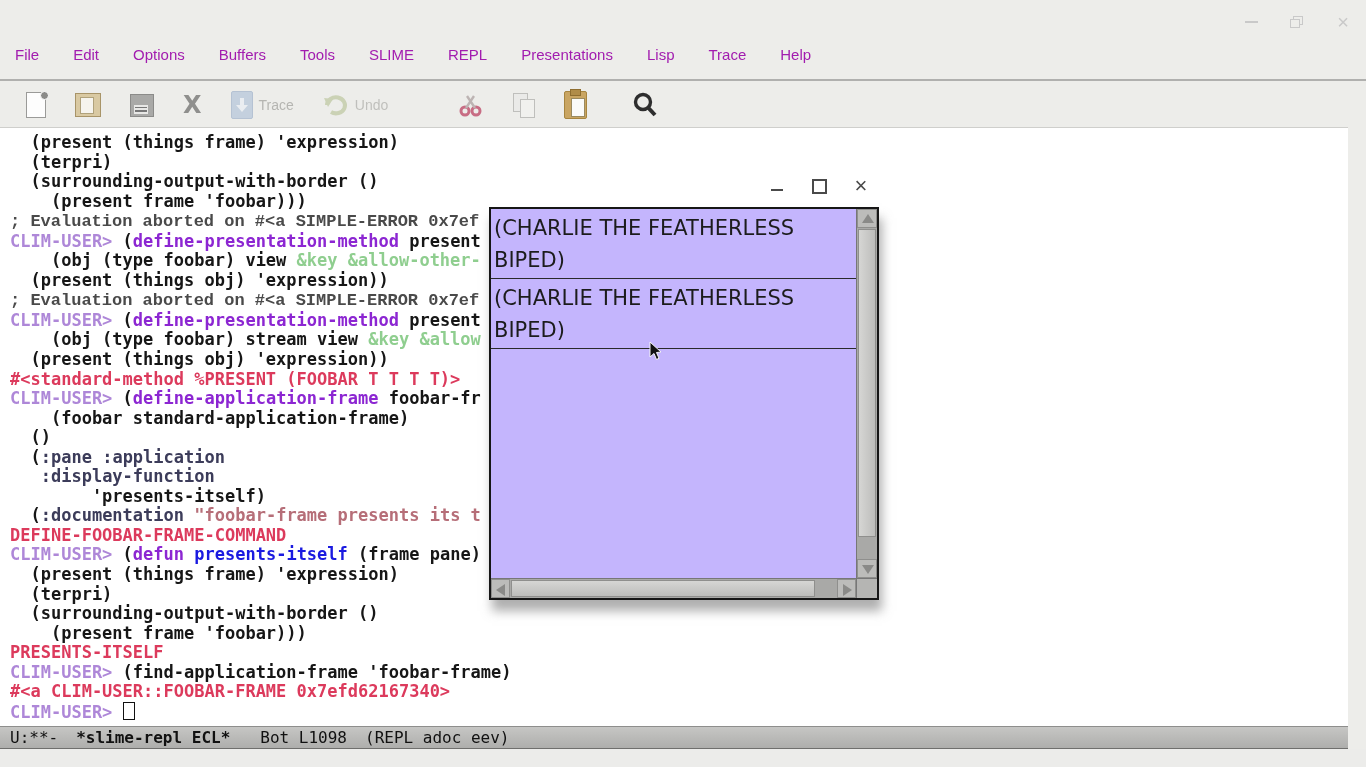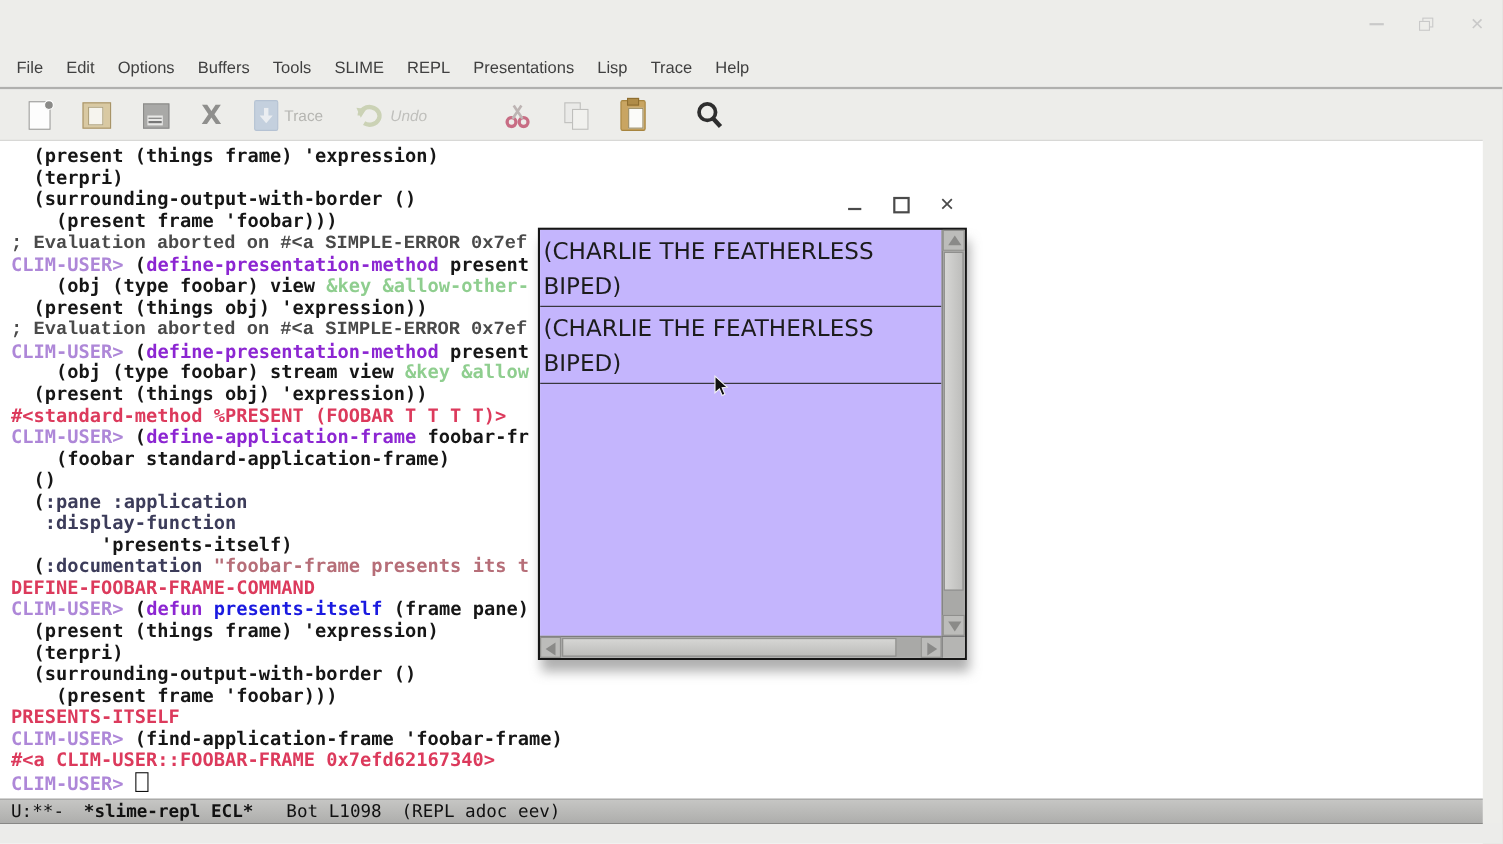--- a/index.html
+++ b/index.html
@@ -12,23 +12,23 @@
   #win-controls{position:absolute;top:12px;right:14px;display:flex;gap:28px;align-items:center;height:20px;}
   .wc{color:#c9c9c9;display:flex;align-items:center;justify-content:center;width:18px;height:18px;cursor:default;}
   .wc-min-bar{display:inline-block;width:13px;height:2px;background:#c9c9c9;}
   .wc-restore{position:relative;width:14px;height:12px;}
   .wc-restore .sq1{position:absolute;left:3px;top:0;width:8px;height:7px;border:1.5px solid #c9c9c9;}
   .wc-restore .sq2{position:absolute;left:0;top:3px;width:8px;height:7px;border:1.5px solid #c9c9c9;background:#ededea;}
   .wc-close-x{font-size:20px;line-height:16px;color:#c9c9c9;font-weight:400;}
   
   #menubar{
     position:absolute;top:44px;left:0;width:100%;height:37px;
-    display:flex;align-items:center;padding-left:14px;gap:19px;
+    display:flex;padding-left:14px;gap:32px;
     border-bottom:2px solid #b0b0ae;box-sizing:border-box;
-    font-size:15px;color:#404040;
+    font-size:15px;color:#a21caf;
   }
   .menu-item{cursor:default;padding:2px 1px;}
   
   #toolbar{
     position:absolute;top:83px;left:0;width:100%;height:44px;
     display:flex;align-items:center;padding-left:26px;box-sizing:border-box;
     background:#ededea;
   }
   .tb-btn{display:flex;align-items:center;gap:6px;margin-right:29px;height:30px;}
   .tb-label{font-size:14px;color:#a8a8a4;}
@@ -36,21 +36,21 @@
   .ic-page{position:relative;width:18px;height:24px;background:#fdfdfd;border:1px solid #9a9a98;}
   .ic-page .dot{position:absolute;right:-4px;top:-2px;width:7px;height:7px;border-radius:50%;background:#8a8a88;border:1px solid #fff;}
   .ic-folder{position:relative;width:24px;height:22px;background:#d9c9a2;border:1px solid #a89468;}
   .ic-folder .pg{position:absolute;left:4px;top:3px;width:12px;height:15px;background:#f6f4ee;border:1px solid #b0a27c;}
   .ic-floppy{position:relative;width:22px;height:21px;background:#a9a9a7;border:1px solid #8b8b89;}
   .ic-floppy .lbl{position:absolute;left:3px;bottom:2px;width:14px;height:9px;background:#e8e8e6;}
   .ic-floppy .lbl i{display:block;height:1.5px;background:#777;margin:2px 1px 0 1px;}
   .ic-x{font-size:24px;font-weight:bold;color:#8f8f8d;line-height:24px;font-family:"DejaVu Sans",sans-serif;}
   .ic-save{position:relative;width:20px;height:26px;background:#a9bdd6;border:1px solid #8fa6c4;border-radius:2px;opacity:.75;}
   .ic-save svg{position:absolute;left:4px;top:6px;}
-  .ic-undo{opacity:.65;font-style:italic;}
+  .ic-undo{opacity:.65;}
   .ic-cut{opacity:.9;}
   .ic-copy{position:relative;width:22px;height:24px;opacity:.55;}
   .ic-copy .p1,.ic-copy .p2{position:absolute;width:13px;height:17px;background:#e9e9e7;border:1px solid #9a9a98;}
   .ic-copy .p1{left:0;top:0;}
   .ic-copy .p2{left:7px;top:6px;background:#f5f5f3;}
   .ic-paste{position:relative;width:21px;height:26px;background:#c9a562;border:1px solid #a7853f;border-radius:2px;}
   .ic-paste .clip{position:absolute;left:5px;top:-3px;width:9px;height:5px;background:#b08c48;border:1px solid #8f6e30;}
   .ic-paste .pg{position:absolute;left:6px;top:6px;width:12px;height:17px;background:#fbfbf9;border:1px solid #9a8a60;}
   
   #editor{

